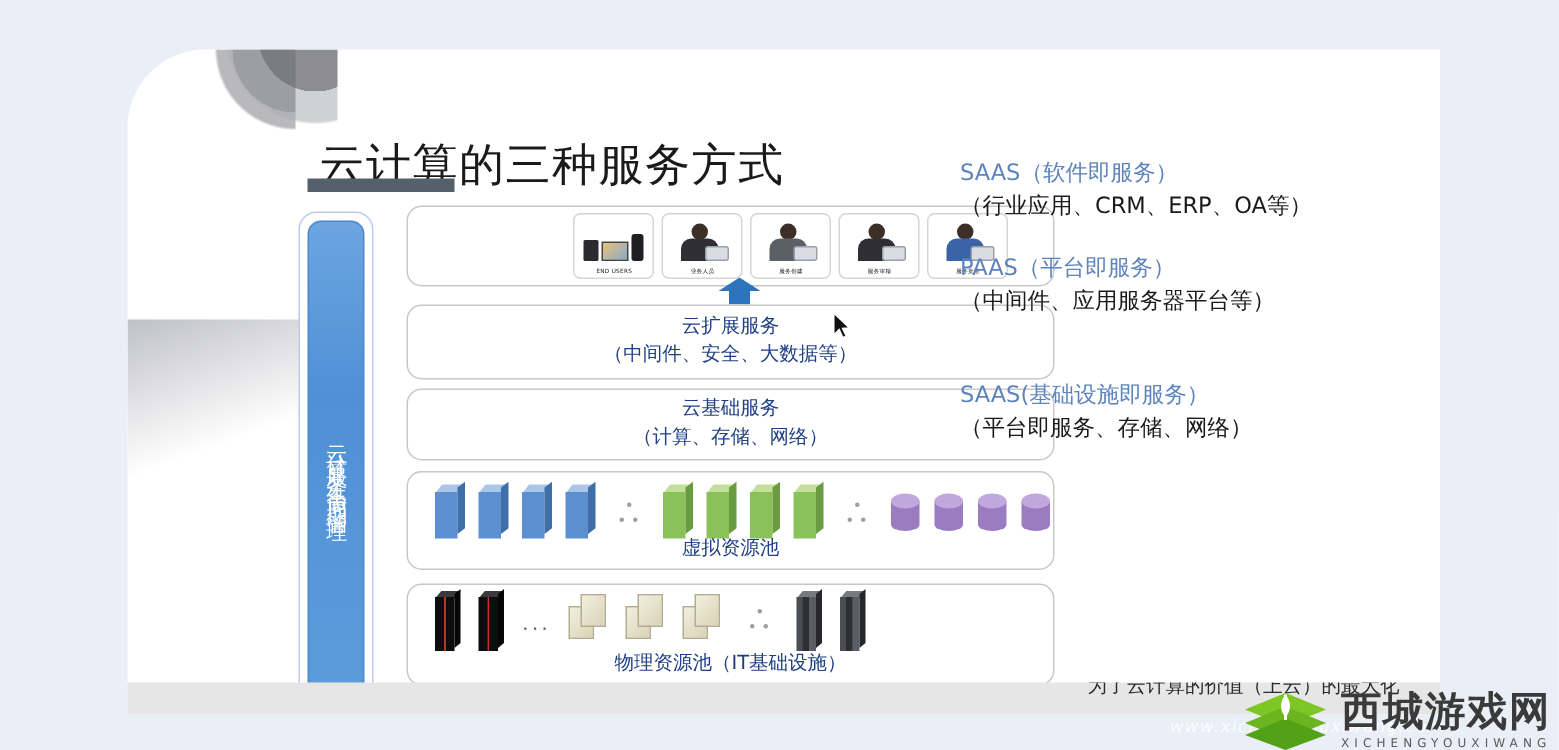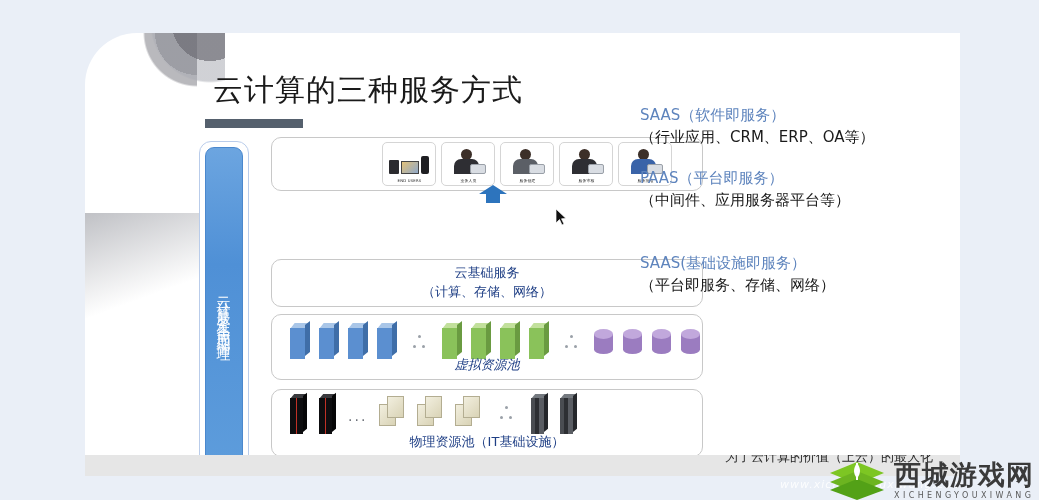--- a/index.html
+++ b/index.html
@@ -34,21 +34,21 @@
     background: radial-gradient(circle at 125px -10px, rgba(120,120,128,.85) 0 38px, rgba(170,172,180,.55) 38px 58px, rgba(255,255,255,0) 60px 100%);
     pointer-events: none;
   }
   .swoosh-tail {
     position: absolute; left: 0px; top: 180px; width: 120px; height: 120px;
     background: linear-gradient(160deg, rgba(140,142,150,.55) 0%, rgba(255,255,255,0) 65%);
     pointer-events: none;
   }
 
   .slide-title {
-    position: absolute; left: 128px; top: 37px;
+    position: absolute; left: 128px; top: 57px;
     font-size: 30px; letter-spacing: 1px; color: #1a1a1a;
     white-space: nowrap;
   }
   .title-rule {
     position: absolute; left: 120px; top: 86px;
     width: 98px; height: 9px; background: #55606d;
   }
 
   
   .vbar-outer {
@@ -74,21 +74,21 @@
   .row {
     position: absolute; left: 186px; width: 432px;
     border: 1px solid #c8c8c8; border-radius: 10px; background: #ffffff;
   }
   .row-title { text-align: center; color: #1f3f85; font-size: 13px; line-height: 1.45; }
   .row-sub   { text-align: center; color: #1f3f85; font-size: 13px; line-height: 1.45; }
 
   #row-endusers { top: 104px; height: 54px; }
   #row-ext      { top: 170px; height: 50px; display: flex; flex-direction: column; justify-content: center; }
   #row-base     { top: 226px; height: 48px; display: flex; flex-direction: column; justify-content: center; }
-  #row-virtual  { top: 281px; height: 66px; font-style: italic; }
+  #row-virtual  { top: 281px; height: 66px; }
   #row-physical { top: 356px; height: 68px; }
 
   
   .tiles { display: flex; gap: 5px; justify-content: center; align-items: center; height: 100%; padding-left: 80px; }
   .tile {
     width: 54px; height: 44px;
     border: 1px solid #d5d5d5; border-radius: 5px; background: #fff;
     display: flex; flex-direction: column; align-items: center; justify-content: flex-end;
     padding-bottom: 2px; overflow: hidden;
   }
@@ -267,20 +267,24 @@
 
       </div>
     </div>
 
     <div class="up-arrow">
       <svg width="32" height="18" viewBox="0 0 32 18">
         <polygon points="16,0 30,9 23,9 23,18 9,18 9,9 2,9" fill="#2d74bd"></polygon>
       </svg>
     </div>
 
+    <div class="row" id="row-ext">
+      <div class="row-title">云扩展服务</div>
+      <div class="row-sub">（中间件、安全、大数据等）</div>
+    </div>
 
     <div class="row" id="row-base">
       <div class="row-title">云基础服务</div>
       <div class="row-sub">（计算、存储、网络）</div>
     </div>
 
     <div class="row" id="row-virtual">
       <div class="vpool">
         <div class="vrow">
           <div class="cube blue">

